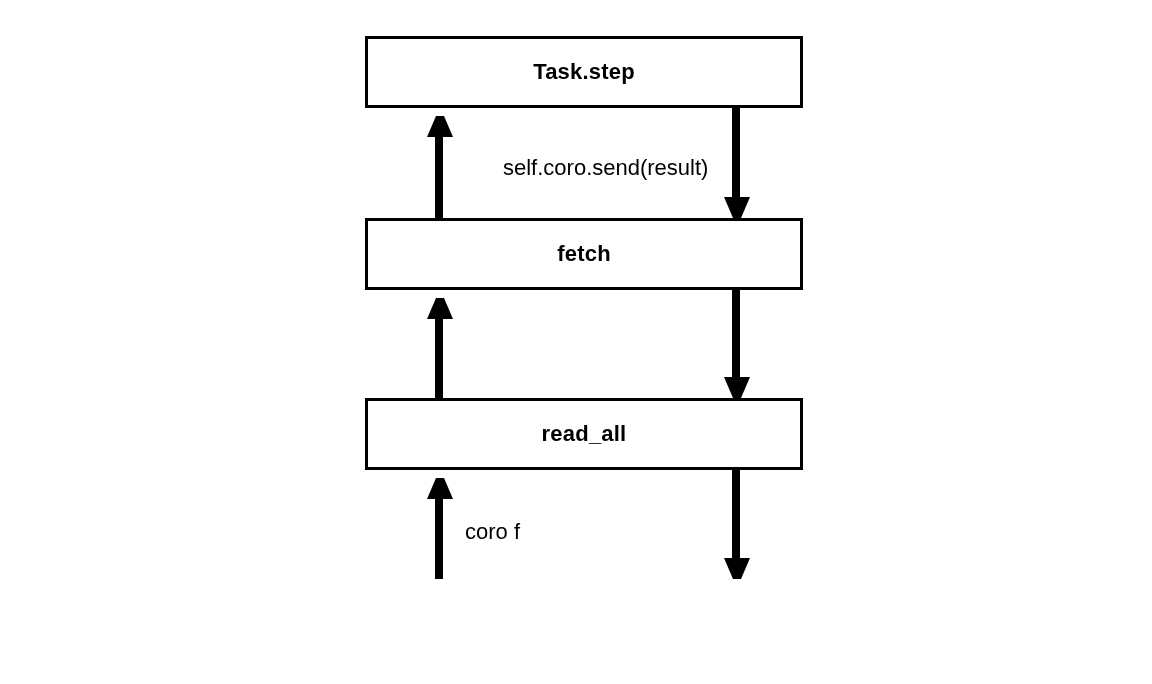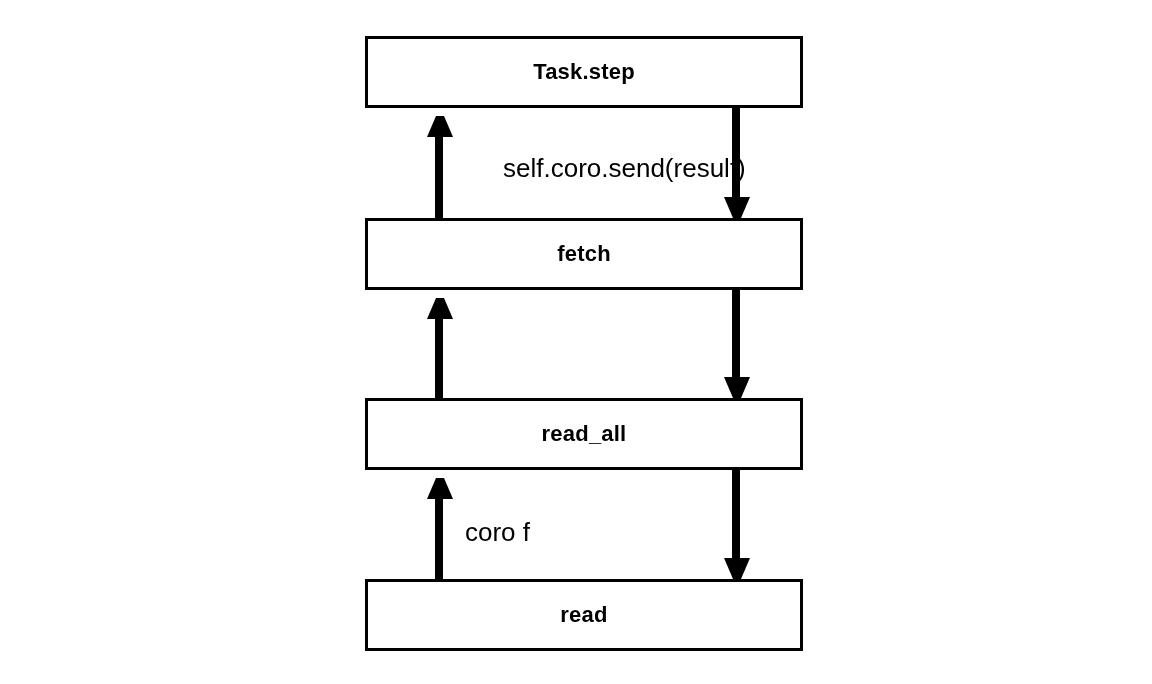--- a/index.html
+++ b/index.html
@@ -75,21 +75,21 @@
   .down-head  { left: 716px; }
   .d1s { top: 100px; height: 92px; }
   .d1h { top: 189px; }
   .d2s { top: 282px; height: 90px; }
   .d2h { top: 369px; }
   .d3s { top: 462px; height: 90px; }
   .d3h { top: 550px; }
   
   .edge-label {
     position: absolute;
-    font-size: 26px; line-height: 26px; color: var(--stroke);
+    font-size: 22px; line-height: 26px; color: var(--stroke);
     white-space: nowrap;
   }
   .label-send  { left: 491px; top: 143px; }
   .label-yield { left: 453px; top: 507px; }
 </style>
 </head>
 <body>
 
 <div class="canvas">
 
@@ -97,23 +97,20 @@
   <div class="frame-bottom"></div>
 
   <div class="box box-task">
     <span class="box-label">Task.step</span>
   </div>
   <div class="box box-fetch">
     <span class="box-label">fetch</span>
   </div>
   <div class="box box-readall">
     <span class="box-label">read_all</span>
-  </div>
-  <div class="box box-read">
-    <span class="box-label">read</span>
   </div>
 
   <div class="shaft up-shaft u1s"></div>
   <div class="head-up up-head u1h"></div>
   <div class="shaft down-shaft d1s"></div>
   <div class="head-down down-head d1h"></div>
 
   <div class="shaft up-shaft u2s"></div>
   <div class="head-up up-head u2h"></div>
   <div class="shaft down-shaft d2s"></div>

